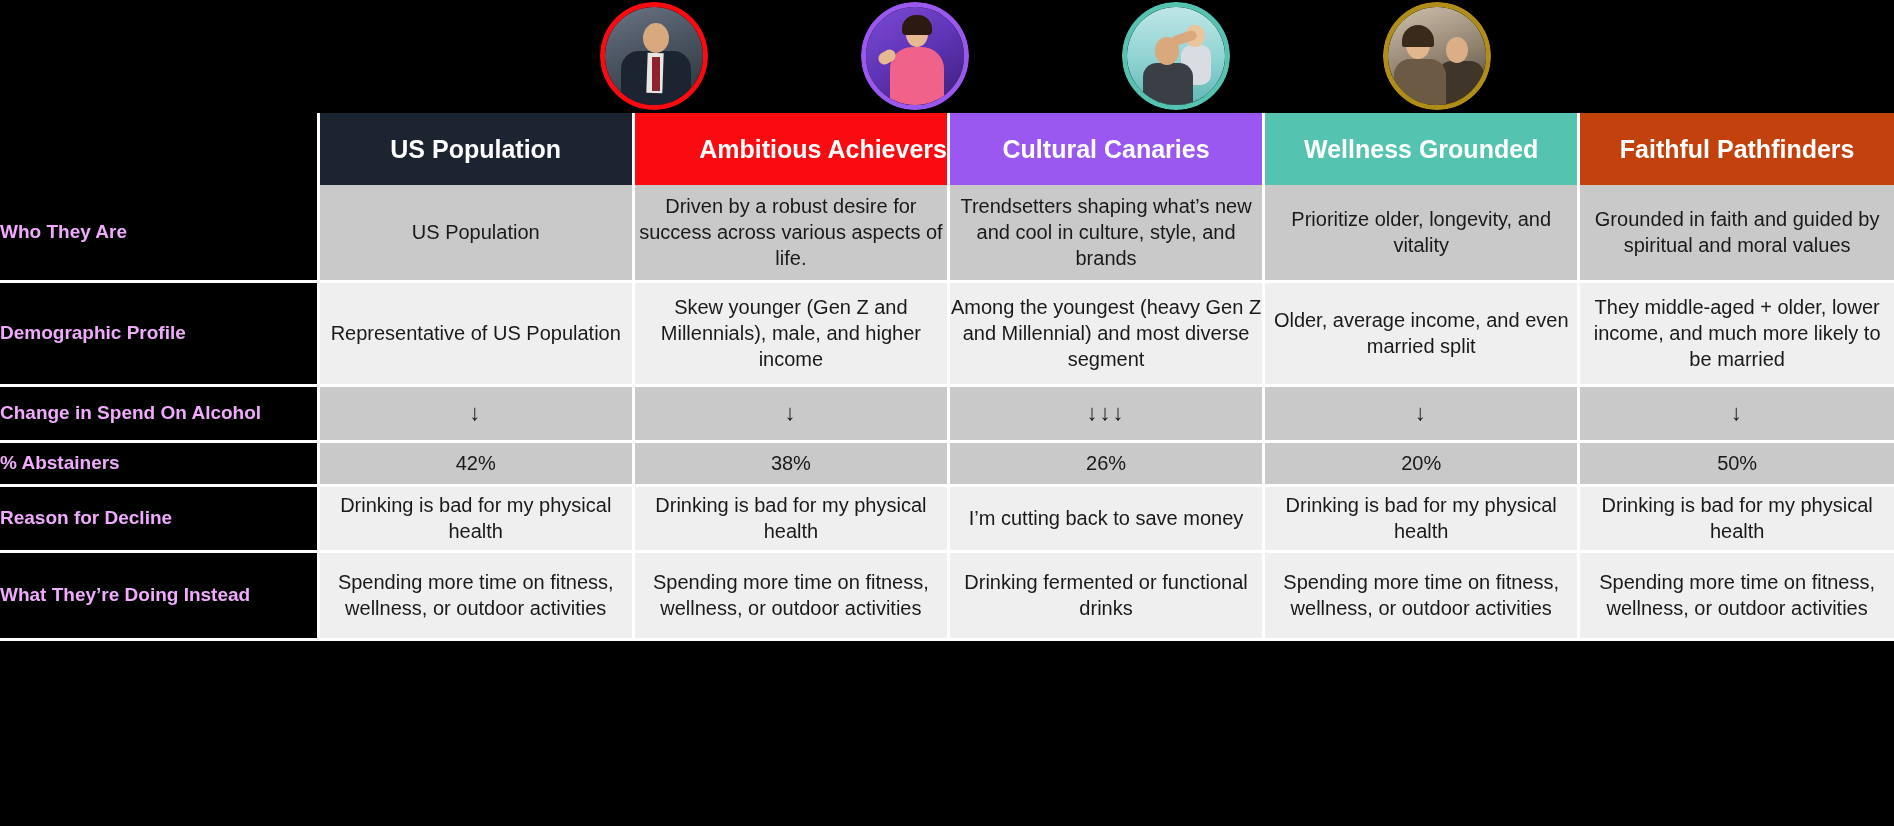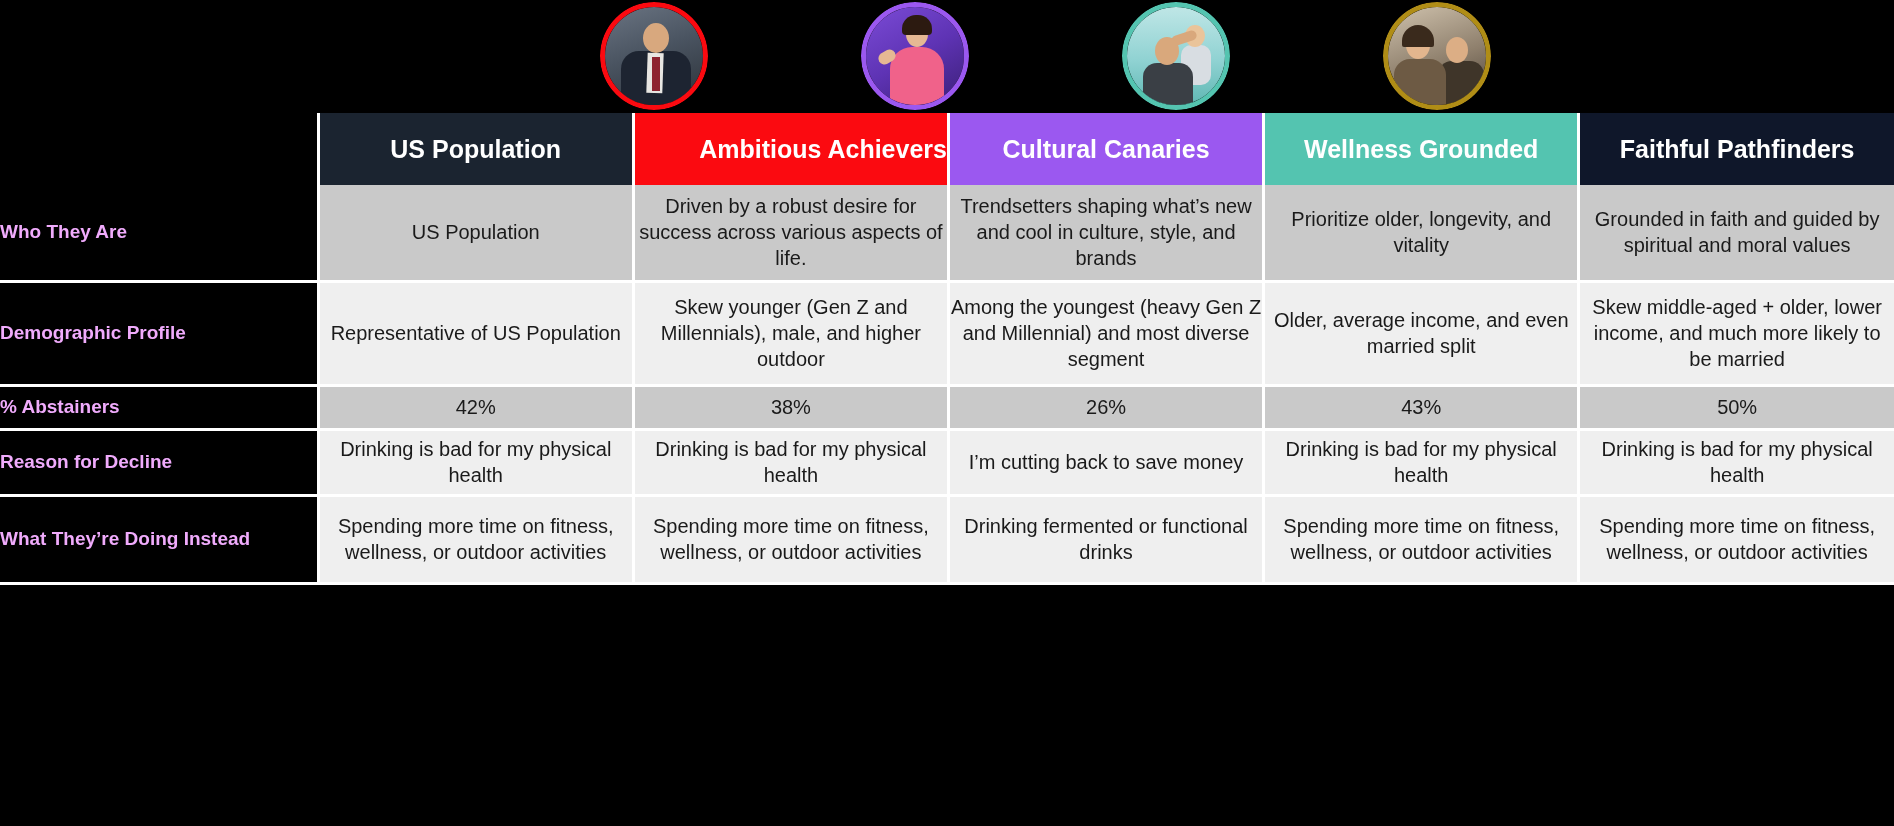--- a/index.html
+++ b/index.html
@@ -114,21 +114,21 @@
     font-size: 25px;
     color: #ffffff;
     border-right: 3px solid #ffffff;
     box-sizing: border-box;
   }
   .hdr-blank { background: #000000; border-right: 3px solid #ffffff; }
   .hdr-us    { background: #1b2430; }
   .hdr-amb   { background: #fb0a10; text-align: right; }
   .hdr-cul   { background: #9b58f0; }
   .hdr-wel   { background: #54c4b0; }
-  .hdr-fai   { background: #0f172a; border-right: none; }
+  .hdr-fai   { background: #c2410c; border-right: none; }
 
   
   .rlabel {
     background: #000000;
     color: #f0abfc;
     font-size: 19px;
     font-weight: bold;
     padding: 10px 14px;
     border-right: 3px solid #ffffff;
     border-bottom: 3px solid #ffffff;
@@ -235,34 +235,42 @@
         <td class="rcell shade-a">US Population</td>
         <td class="rcell shade-a">Driven by a robust desire for success across various aspects of life.</td>
         <td class="rcell shade-a">Trendsetters shaping what’s new and cool in culture, style, and brands</td>
         <td class="rcell shade-a">Prioritize older, longevity, and vitality</td>
         <td class="rcell shade-a last">Grounded in faith and guided by spiritual and moral values</td>
       </tr>
 
       <tr class="r-h2">
         <td class="rlabel">Demographic Profile</td>
         <td class="rcell shade-b">Representative of US Population</td>
-        <td class="rcell shade-b">Skew younger (Gen Z and Millennials), male, and higher outdoor</td>
+        <td class="rcell shade-b">Skew younger (Gen Z and Millennials), male, and higher income</td>
         <td class="rcell shade-b">Among the youngest (heavy Gen Z and Millennial) and most diverse segment</td>
         <td class="rcell shade-b">Older, average income, and even married split</td>
-        <td class="rcell shade-b last">Skew middle-aged + older, lower income, and much more likely to be married</td>
-      </tr>
-
+        <td class="rcell shade-b last">They middle-aged + older, lower income, and much more likely to be married</td>
+      </tr>
+
+      <tr class="r-h3">
+        <td class="rlabel">Change in Spend On Alcohol</td>
+        <td class="rcell shade-a arrows">↓</td>
+        <td class="rcell shade-a arrows">↓</td>
+        <td class="rcell shade-a arrows">↓↓↓</td>
+        <td class="rcell shade-a arrows">↓</td>
+        <td class="rcell shade-a arrows last">↓</td>
+      </tr>
 
 
       <tr class="r-h5">
         <td class="rlabel">% Abstainers</td>
         <td class="rcell shade-a">42%</td>
         <td class="rcell shade-a">38%</td>
         <td class="rcell shade-a">26%</td>
-        <td class="rcell shade-a">43%</td>
+        <td class="rcell shade-a">20%</td>
         <td class="rcell shade-a last">50%</td>
       </tr>
 
       <tr class="r-h6">
         <td class="rlabel">Reason for Decline</td>
         <td class="rcell shade-b">Drinking is bad for my physical health</td>
         <td class="rcell shade-b">Drinking is bad for my physical health</td>
         <td class="rcell shade-b">I’m cutting back to save money</td>
         <td class="rcell shade-b">Drinking is bad for my physical health</td>
         <td class="rcell shade-b last">Drinking is bad for my physical health</td>

